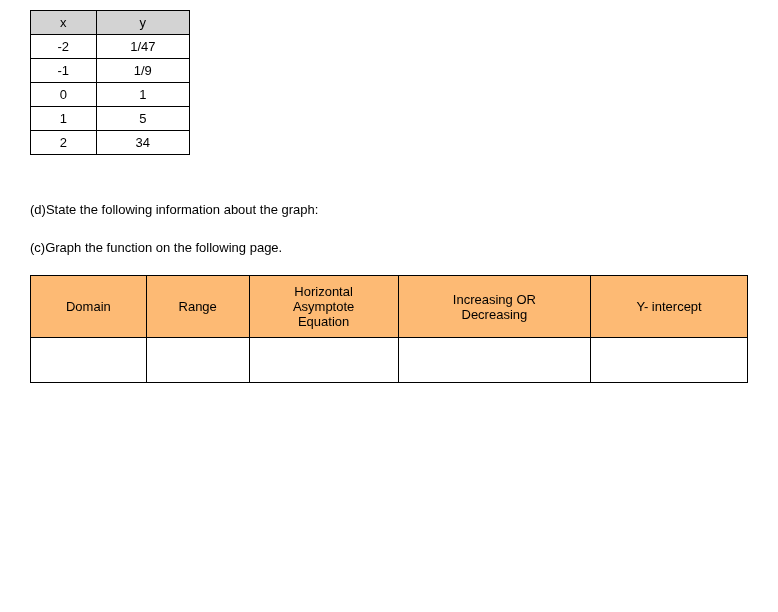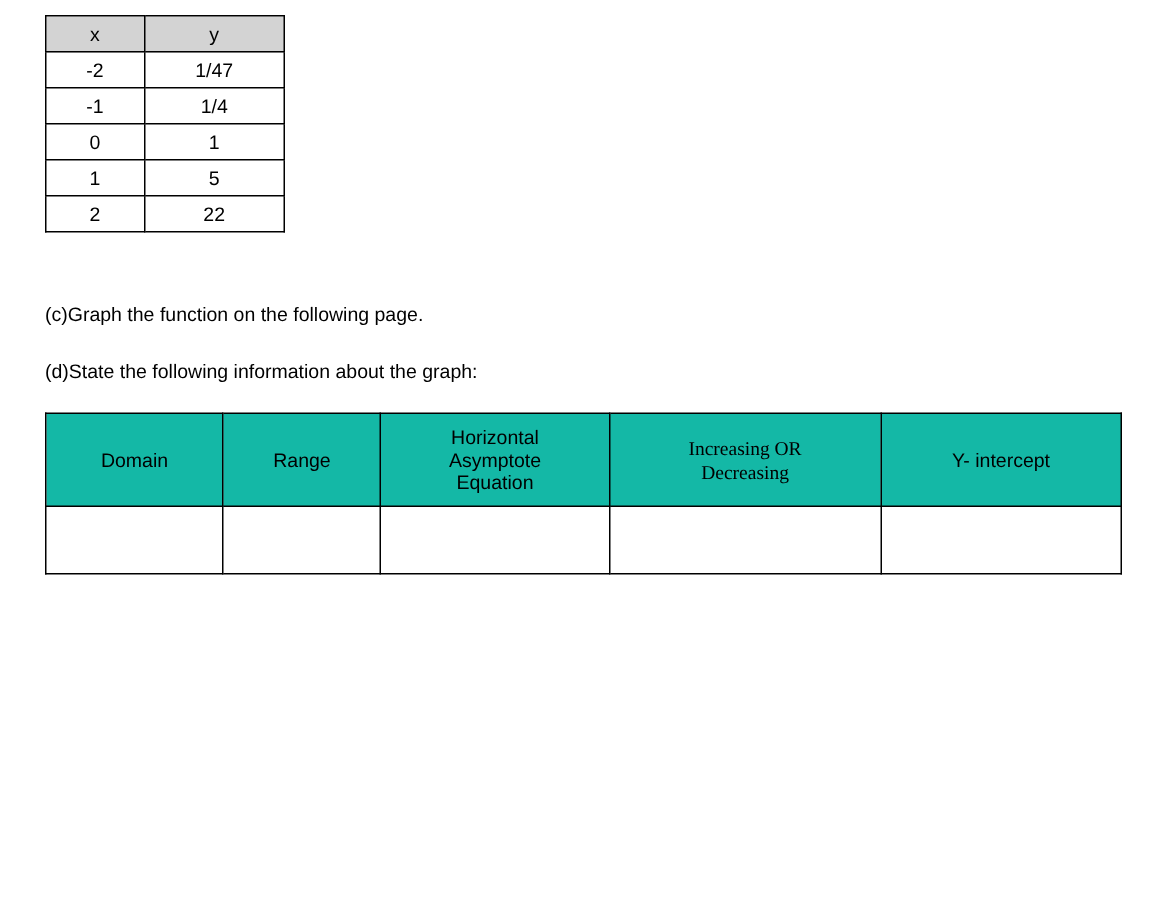--- a/index.html
+++ b/index.html
@@ -66,21 +66,21 @@
 
     .info-table td, .info-table th {
       border: 1px solid #000;
       text-align: center;
       padding: 8px 6px;
       font-size: 13px;
       vertical-align: middle;
     }
 
     .info-table .header-row td {
-      background: #14b8a6;
+      background: #fdba74;
       font-weight: normal;
       height: 55px;
     }
 
     .info-table .data-row td {
       height: 45px;
     }
 
     .spacer {
       height: 25px;
@@ -99,59 +99,59 @@
           <th>y</th>
         </tr>
       </thead>
       <tbody id="xy-tbody">
       <tr>
             <td>-2</td>
             <td>1/47</td>
           </tr>
           <tr>
             <td>-1</td>
-            <td>1/4</td>
+            <td>1/9</td>
           </tr>
           <tr>
             <td>0</td>
             <td>1</td>
           </tr>
           <tr>
             <td>1</td>
             <td>5</td>
           </tr>
           <tr>
             <td>2</td>
-            <td>22</td>
+            <td>34</td>
           </tr>
         </tbody>
     </table>
   </div>
 
 
   <div class="spacer"></div>
 
   <div class="section">
-    <p>(c)Graph the function on the following page.</p>
+    <p>(d)State the following information about the graph:</p>
   </div>
 
   <div class="section">
-    <p>(d)State the following information about the graph:</p>
+    <p>(c)Graph the function on the following page.</p>
   </div>
 
   <div class="info-table-container">
     <table class="info-table">
       <thead>
         <tr class="header-row" id="info-header-row">
         <td style="white-space: pre-line; text-align: center;">Domain</td>
             <td style="white-space: pre-line;">Range</td>
             <td style="white-space: pre-line;">Horizontal
 Asymptote
 Equation</td>
-            <td style="white-space: pre-line; font-family: Liberation Serif, serif;">Increasing OR
+            <td style="white-space: pre-line;">Increasing OR
 Decreasing</td>
             <td style="white-space: pre-line; margin-top: 12px;">Y- intercept</td>
           </tr>
       </thead>
       <tbody>
         <tr class="data-row" id="info-data-row">
         <td></td>
             <td></td>
             <td></td>
             <td></td>

